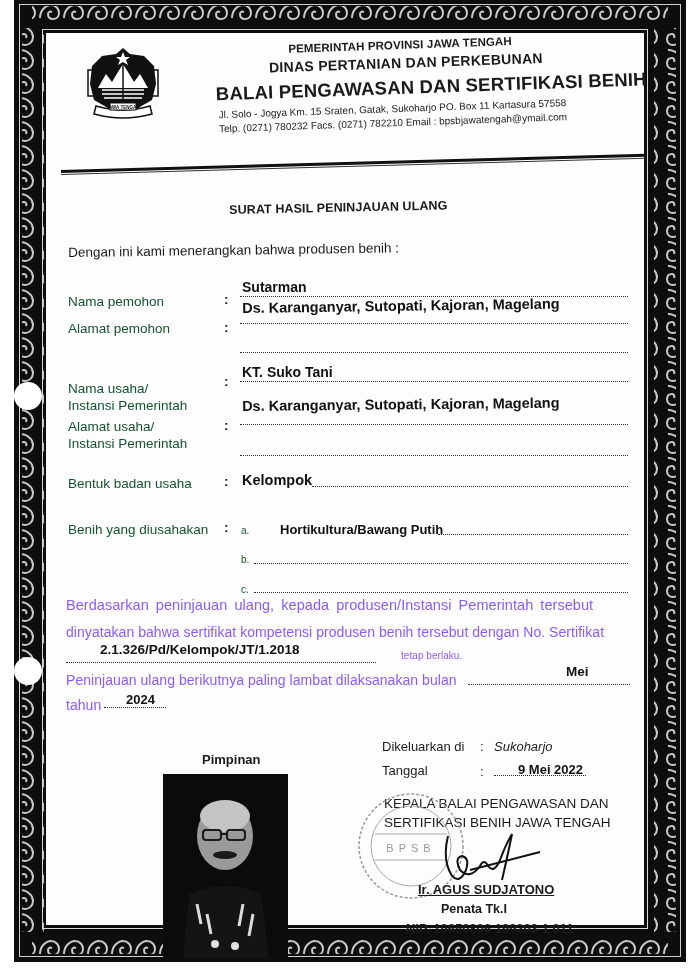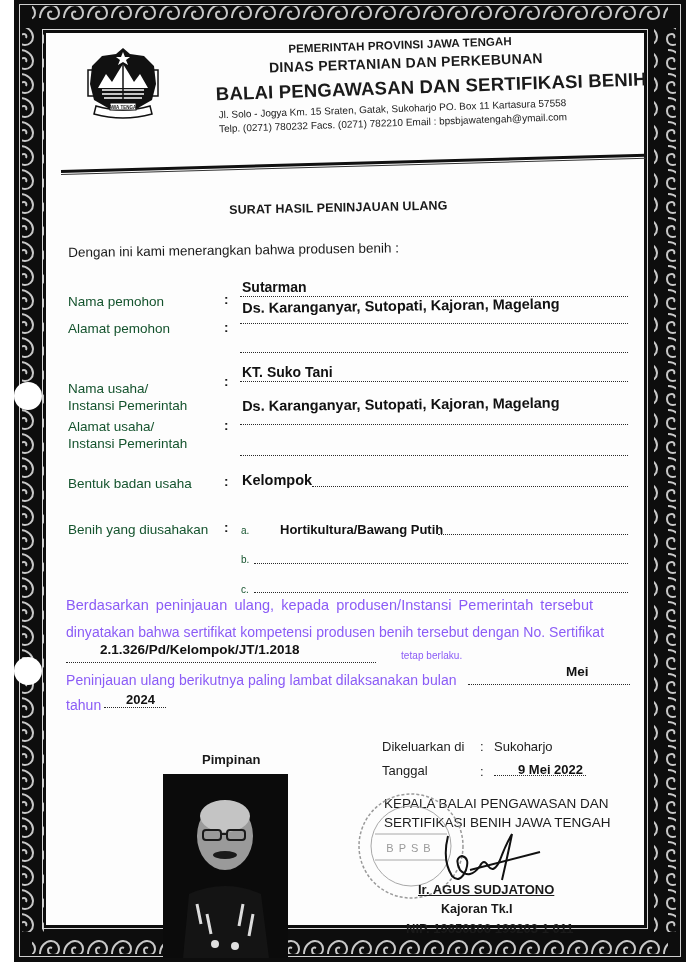--- a/index.html
+++ b/index.html
@@ -196,21 +196,21 @@
 <div class="para" style="top:672px;font-size:14px;">Peninjauan  ulang  berikutnya  paling  lambat  dilaksanakan  bulan</div>
 <div class="val" style="left:526px;top:664px;font-size:13.5px;padding-left:40px;">Mei</div>
 <div class="dotline" style="left:468px;top:684px;width:162px;"></div>
 
 <div class="para" style="top:697px;font-size:14px;">tahun</div>
 <div class="val" style="left:126px;top:692px;font-size:13px;">2024</div>
 <div class="dotline" style="left:104px;top:707px;width:62px;"></div>
 
 <div class="sign-label" style="left:382px;top:739px;">Dikeluarkan di</div>
 <div class="sign-label" style="left:480px;top:739px;">:</div>
-<div class="sign-label" style="left:494px;top:739px;">Sukoharjo</div>
+<div class="sign-label" style="left:494px;top:739px;font-style:italic;">Sukoharjo</div>
 
 <div class="sign-label" style="left:382px;top:763px;">Tanggal</div>
 <div class="sign-label" style="left:480px;top:764px;">:</div>
 <div class="dotline" style="left:494px;top:775px;width:92px;"></div>
 <div class="val" style="left:518px;top:762px;font-size:13px;">9 Mei 2022</div>
 
 <div class="pimpinan">Pimpinan</div>
 <div class="photo">
   <svg width="125" height="184" viewBox="0 0 125 184">
     <rect width="125" height="184" fill="#0b0b0b"></rect>
@@ -237,14 +237,14 @@
   <line x1="20" y1="70" x2="92" y2="70" stroke="#a8a8a8" stroke-width="1"></line>
   <text x="56" y="62" font-size="11" text-anchor="middle" letter-spacing="5" fill="#9a9a9a" font-family="Liberation Sans, sans-serif">BPSB</text>
 </svg>
 
 <svg class="signature" viewBox="0 0 110 60">
   <path d="M8 6 Q2 30 12 46 Q20 54 26 40 Q30 28 22 26 Q14 28 20 40 Q30 50 40 36 Q44 28 48 36 Q54 44 60 30 Q66 14 72 4 Q68 24 62 50" fill="none" stroke="#111" stroke-width="2"></path>
   <path d="M30 40 L100 22" fill="none" stroke="#111" stroke-width="2"></path>
 </svg>
 
 <div class="sig-name">Ir. AGUS SUDJATONO</div>
-<div class="sig-rank">Kajoran Tk.I</div>
+<div class="sig-rank">Penata Tk.I</div>
 <div class="sig-nip">NIP. 19650806 199203 1 011</div>
 
 </body></html>

